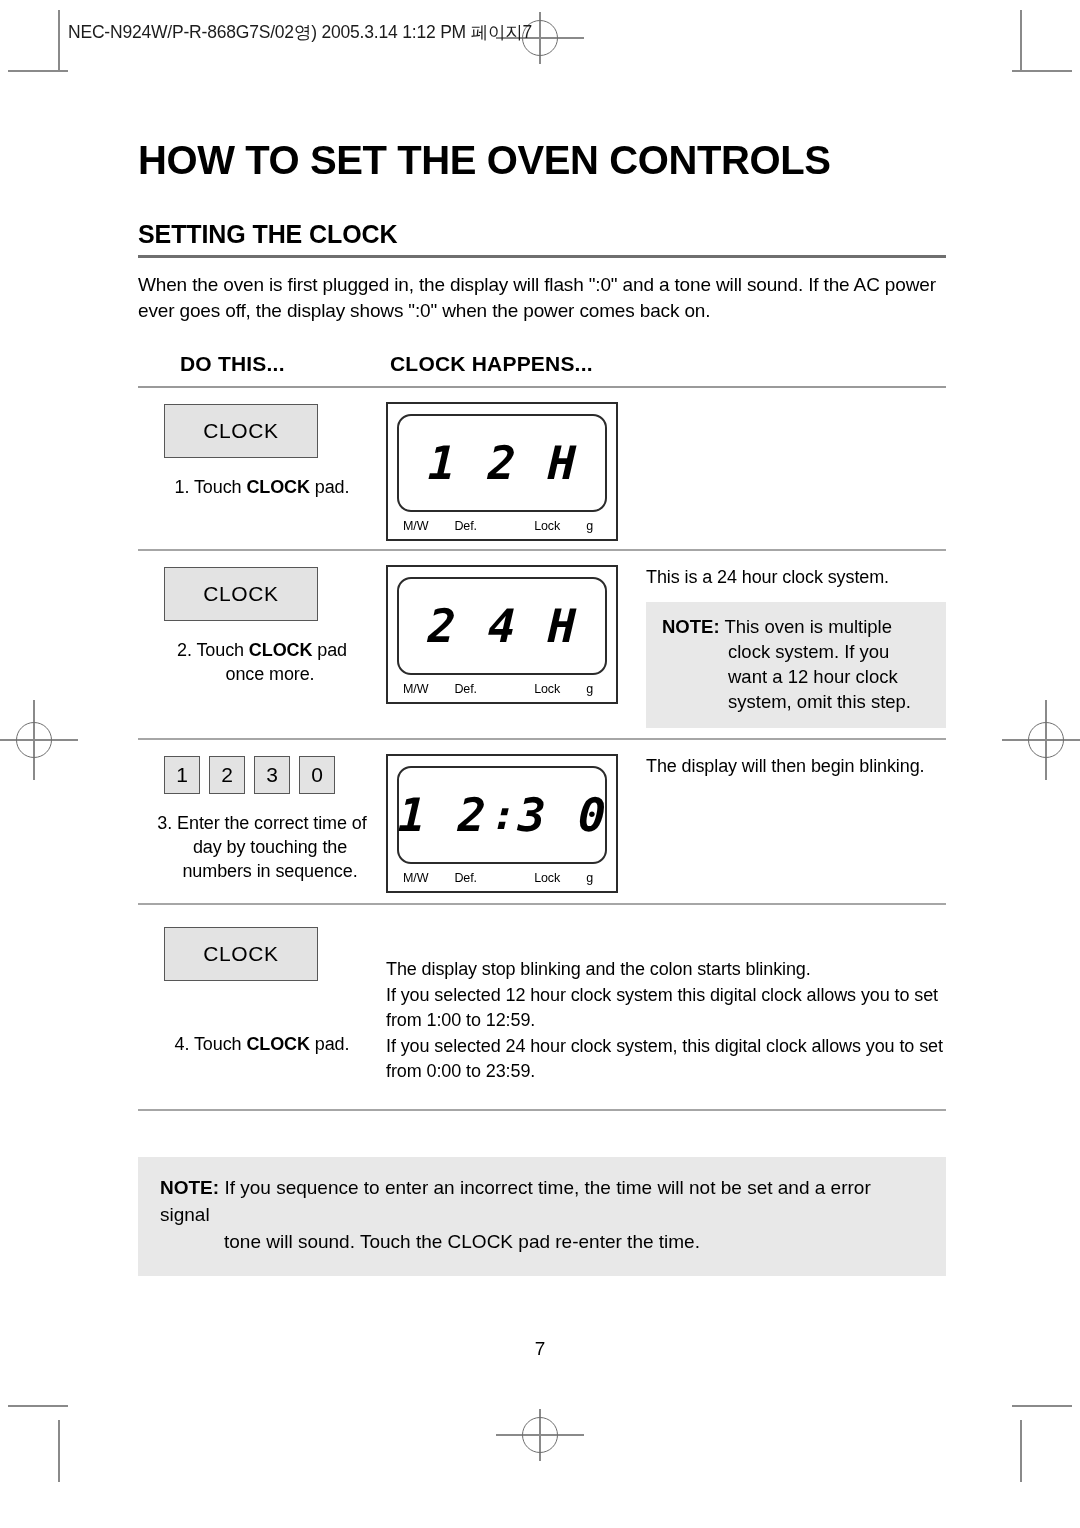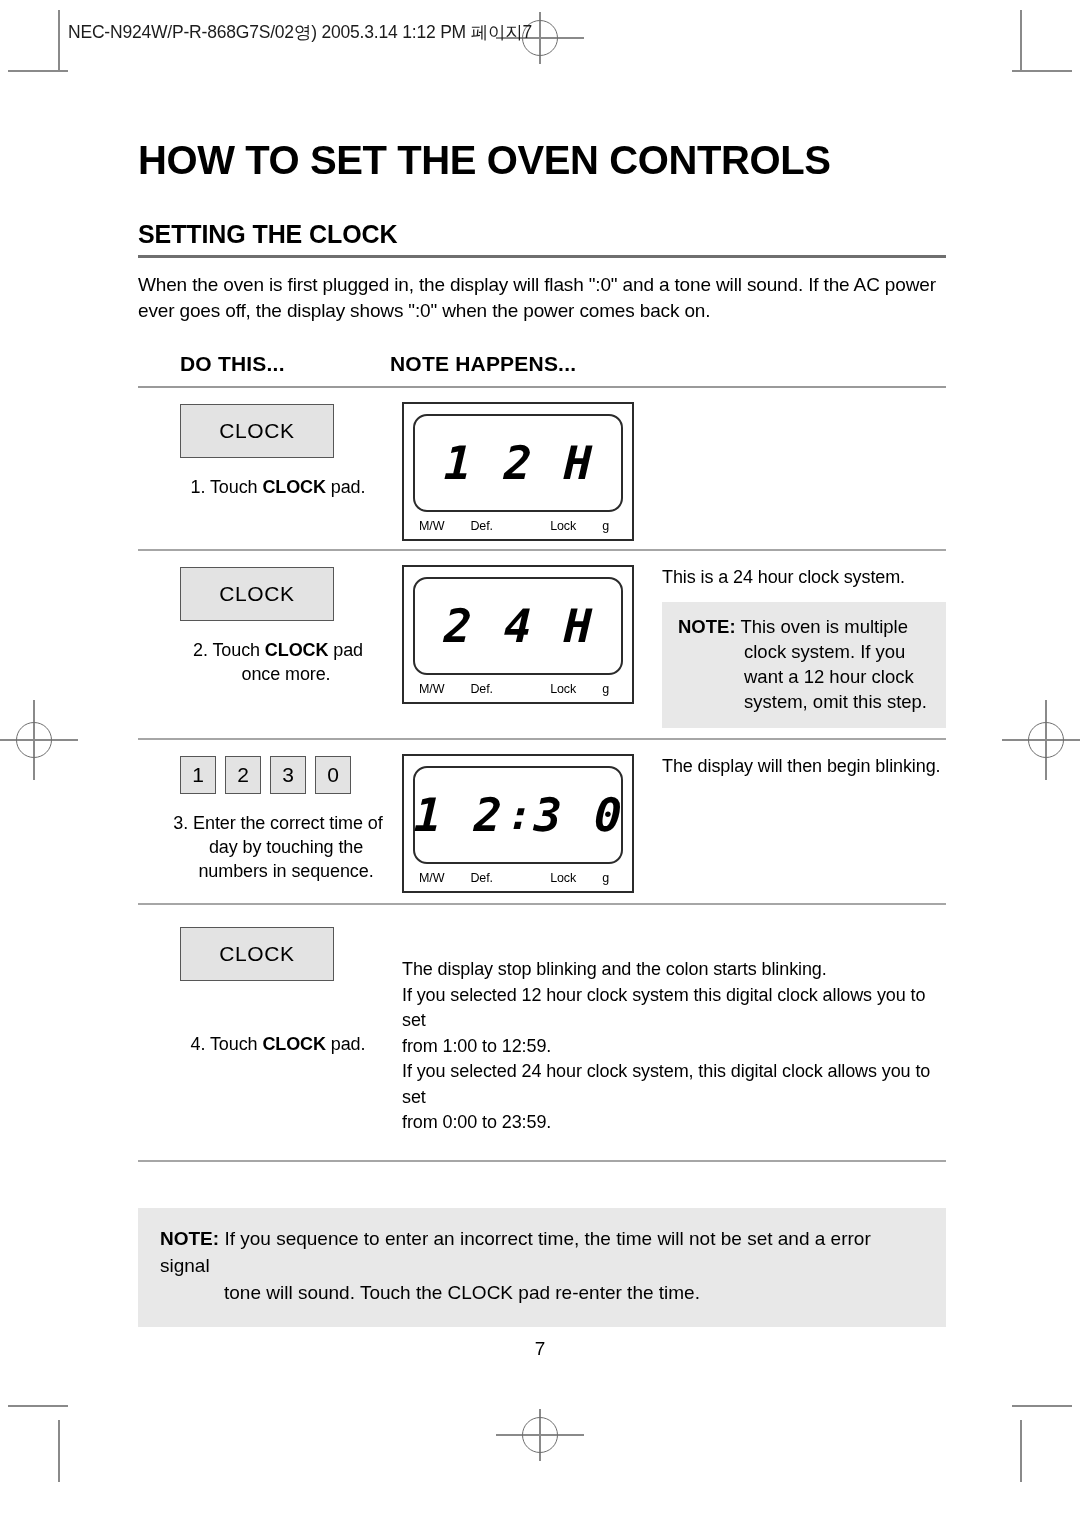--- a/index.html
+++ b/index.html
@@ -93,21 +93,21 @@
 
   
   .steps { margin-top: 0; }
   .step-row {
     position: relative;
     display: flex;
     align-items: flex-start;
   }
   .divider { height: 2px; background: #a6a6a6; width: 100%; }
 
-  .col-do { width: 248px; flex: 0 0 248px; position: relative; padding-top: 16px; margin-left: 16px;}
+  .col-do { width: 248px; flex: 0 0 248px; position: relative; padding-top: 16px;}
   .col-lcd { width: 242px; flex: 0 0 242px; position: relative; padding-top: 14px;}
   .col-res { flex: 1 1 auto; position: relative; padding-top: 14px; padding-left: 18px;}
 
   
   .pad-clock {
     width: 154px; height: 54px;
     background: #e3e3e3;
     border: 1.5px solid #575757;
     display: flex; align-items: center; justify-content: center;
     font-size: 21px;
@@ -263,21 +263,21 @@
 
     <h1 class="doc-title">HOW TO SET THE OVEN CONTROLS</h1>
 
     <h2 class="section-title">SETTING THE CLOCK</h2>
     <div class="rule"></div>
 
     <p class="intro">When the oven is first plugged in, the display will flash ":0" and a tone will sound. If the AC power ever goes off, the display shows ":0" when the power  comes back on.</p>
 
     <div class="col-heads">
       <div class="ch ch-do">DO THIS...</div>
-      <div class="ch ch-this">NOTE HAPPENS...</div>
+      <div class="ch ch-this">CLOCK HAPPENS...</div>
     </div>
     <div class="rule thin"></div>
 
     <div class="steps">
 
       <div class="step-row">
         <div class="col-do">
           <div class="pad-clock">CLOCK</div>
           <div class="step-text">
             <span>1.</span>

